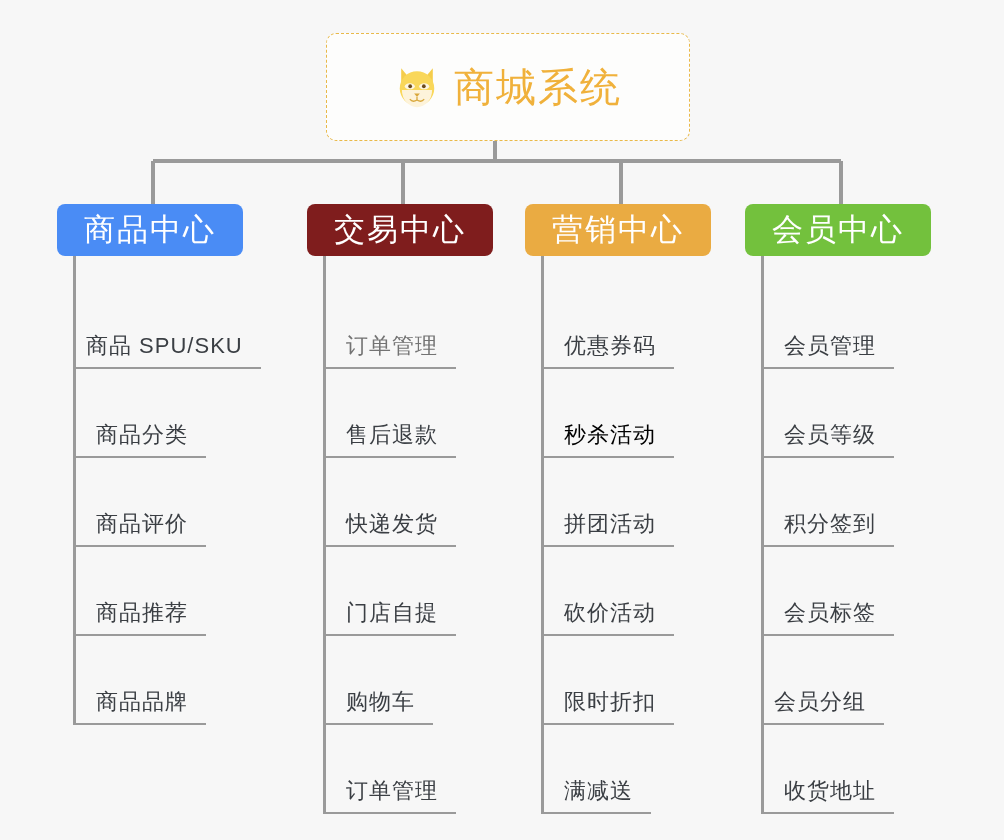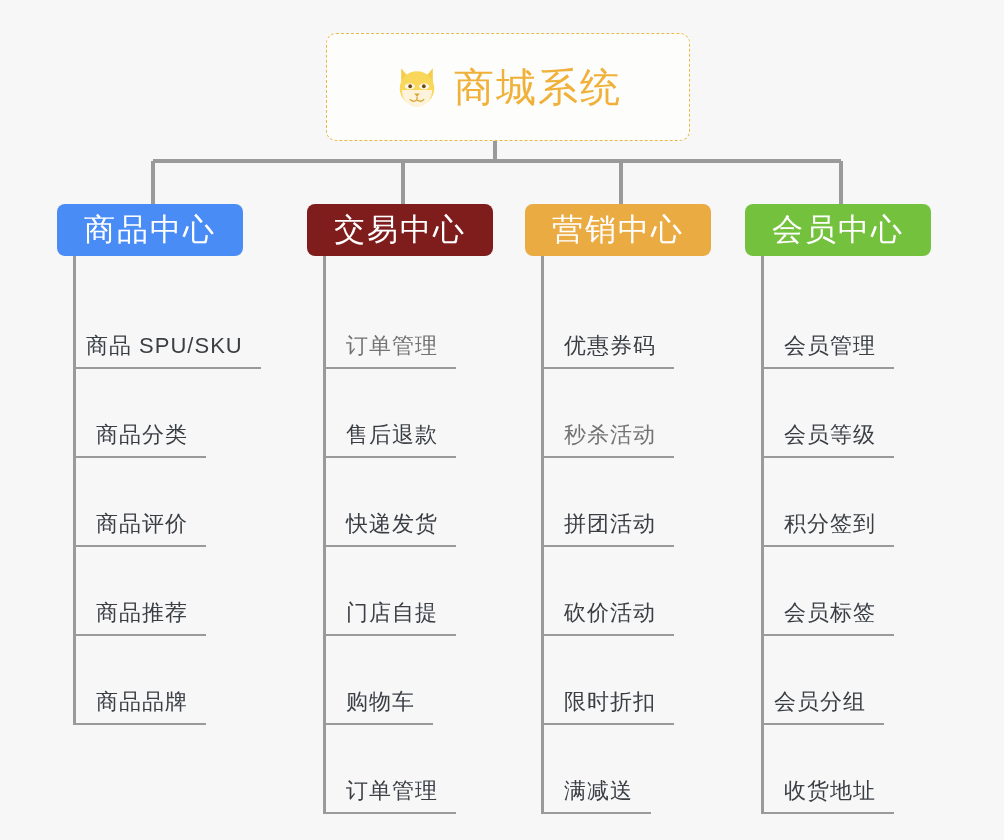--- a/index.html
+++ b/index.html
@@ -208,21 +208,21 @@
 
   <div class="column col-2">
     <div class="cat-header" style="background: rgb(234, 171, 66);">
       <span>营销中心</span>
     </div>
     <div class="leaf-list" style="--wire: #9a9a9a;">
       <div class="leaf-item">
         <span class="leaf-label" style="color: rgb(59, 63, 68); border-bottom-color: rgb(154, 154, 154);">优惠券码</span>
       </div>
       <div class="leaf-item">
-        <span class="leaf-label" style="color: #737373; border-bottom-color: rgb(154, 154, 154);">秒杀活动</span>
+        <span class="leaf-label" style="color: #000000; border-bottom-color: rgb(154, 154, 154);">秒杀活动</span>
       </div>
       <div class="leaf-item">
         <span class="leaf-label" style="color: rgb(59, 63, 68); border-bottom-color: rgb(154, 154, 154);">拼团活动</span>
       </div>
       <div class="leaf-item">
         <span class="leaf-label" style="color: rgb(59, 63, 68); border-bottom-color: rgb(154, 154, 154);">砍价活动</span>
       </div>
       <div class="leaf-item">
         <span class="leaf-label" style="color: rgb(59, 63, 68); border-bottom-color: rgb(154, 154, 154);">限时折扣</span>
       </div>

